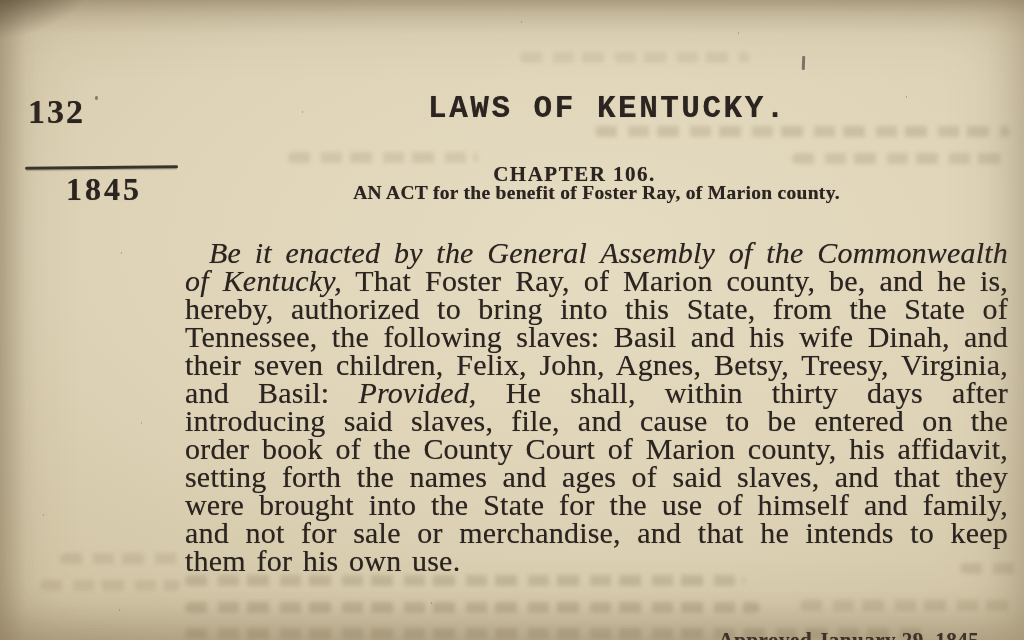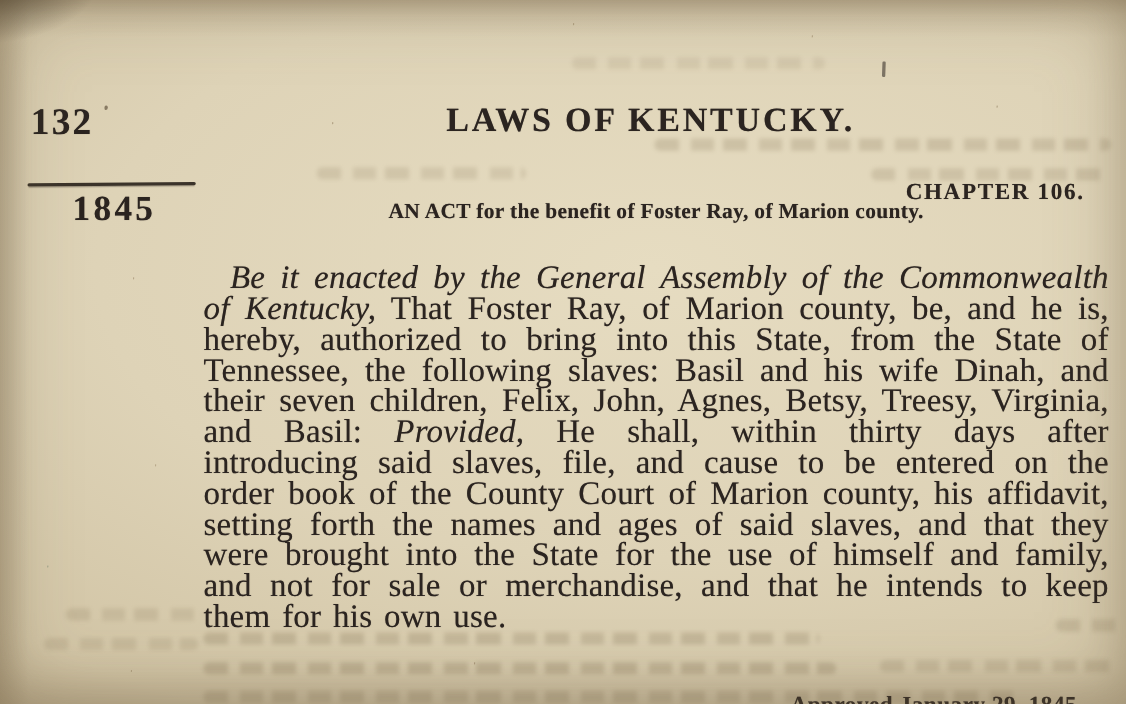--- a/index.html
+++ b/index.html
@@ -22,39 +22,39 @@
     content: ""; position: absolute; inset: 0; pointer-events: none;
     box-shadow: inset 0 0 70px rgba(110,92,62,0.35), inset 0 -14px 34px rgba(110,92,62,0.22);
   }
   .ink { text-shadow: 0 0 0.7px rgba(43,36,32,0.55); margin-top: 44px; }
 
   .page-number {
     position: absolute; left: 28px; top: 49px;
     font-size: 34px; font-weight: bold; letter-spacing: 2px;
   }
   .running-header {
-    position: absolute; left: 180px; width: 823px; top: 47px;
-    text-align: center; font-size: 31px; font-weight: bold; letter-spacing: 2.5px;
+    position: absolute; left: 196px; width: 823px; top: 47px;
+    text-align: center; font-size: 31px; font-weight: bold; letter-spacing: 2.5px; font-family: Liberation Mono, monospace;
   }
   .header-tick {
     position: absolute; left: 802px; top: 56px; width: 3px; height: 14px;
     background: rgba(43,36,32,0.55); border-radius: 1px; transform: rotate(2deg);
   }
   .margin-year {
     position: absolute; left: 66px; top: 127px;
     font-size: 32px; font-weight: bold; letter-spacing: 3px; text-align: right;
   }
   .margin-rule {
     position: absolute; left: 25px; top: 166px; width: 153px; height: 3px;
     background: #3b332a; border-radius: 2px; transform: rotate(-0.5deg);
     box-shadow: 0 2px 1px -1px rgba(59,51,42,0.4);
   }
   .chapter-heading {
     position: absolute; left: 163px; width: 823px; top: 118px;
-    text-align: right; font-size: 21px; font-weight: bold; letter-spacing: 1.5px;
+    text-align: center; font-size: 21px; font-weight: bold; letter-spacing: 1.5px;
   }
   .act-title {
     position: absolute; left: 185px; width: 823px; top: 138px;
     text-align: center; font-size: 19.5px; font-weight: bold; letter-spacing: 0.3px;
   }
   .act-body {
     position: absolute; left: 185px; top: 195px; width: 823px;
     font-size: 30px; line-height: 28px; text-align: justify;
     text-indent: 24px; word-spacing: 3px; letter-spacing: 0.2px;
   }

